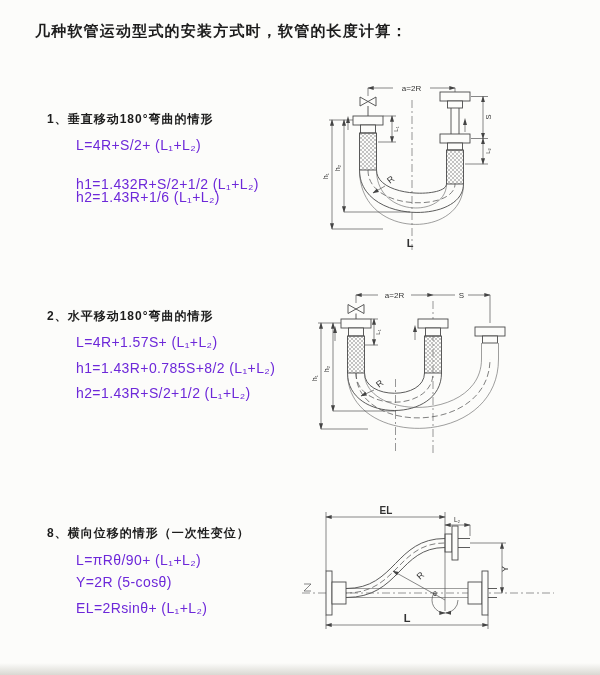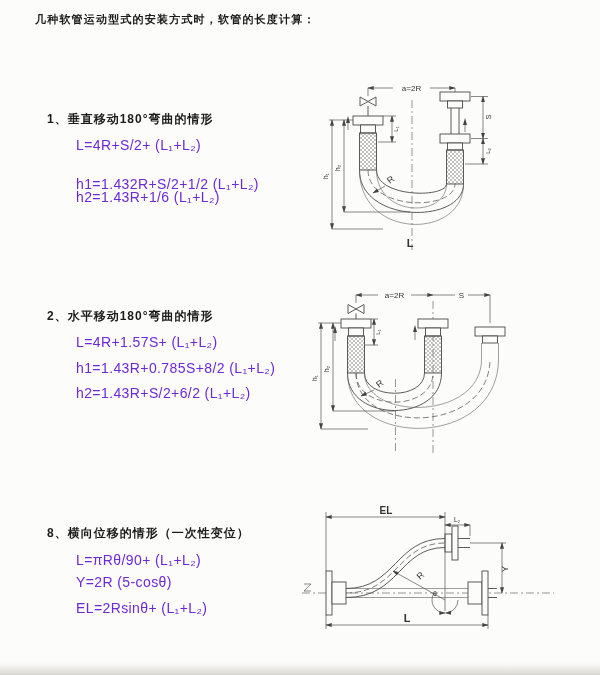--- a/index.html
+++ b/index.html
@@ -1,18 +1,18 @@
 <!DOCTYPE html>
 <html><head>
 <meta charset="utf-8">
 <style>
   html,body{margin:0;padding:0}
   body{width:600px;height:675px;background:#fcfcfa;position:relative;overflow:hidden;
        font-family:"Liberation Sans",sans-serif;color:#1c1c1c}
-  .title{position:absolute;left:35px;top:12px;font-size:11px;font-weight:bold;letter-spacing:1.2px;white-space:nowrap}
+  .title{position:absolute;left:35px;top:22px;font-size:15px;font-weight:bold;letter-spacing:1.2px;white-space:nowrap}
   .heading{position:absolute;left:47px;font-size:12px;font-weight:bold;letter-spacing:1px;white-space:nowrap}
   .formula{position:absolute;left:76px;font-size:14px;color:#6d28d9;letter-spacing:.4px;white-space:nowrap}
   svg{position:absolute}
   svg text{font-family:"Liberation Sans",sans-serif;fill:#333}
   .g{stroke:#4a4a4a;stroke-width:.9;fill:none}
   .gt{stroke:#6a6a6a;stroke-width:.65;fill:none}
   .dim{stroke:#555;stroke-width:.7;fill:none}
   .cl{stroke:#6b6b6b;stroke-width:.7;fill:none;stroke-dasharray:8 3 2 3}
   .hd{stroke:#555;stroke-width:.75;fill:none;stroke-dasharray:6 3}
   .fl{fill:#fcfcfa;stroke:#4a4a4a;stroke-width:.9}
@@ -27,21 +27,21 @@
 <div class="title">几种软管运动型式的安装方式时，软管的长度计算：</div>
 
 <div class="heading" style="top:111px">1、垂直移动180°弯曲的情形</div>
 <div class="formula" style="top:137px">L=4R+S/2+ (L₁+L₂)</div>
 <div class="formula" style="top:176px">h1=1.432R+S/2+1/2 (L₁+L₂)</div>
 <div class="formula" style="top:189px">h2=1.43R+1/6 (L₁+L₂)</div>
 
 <div class="heading" style="top:308px">2、水平移动180°弯曲的情形</div>
 <div class="formula" style="top:334px">L=4R+1.57S+ (L₁+L₂)</div>
 <div class="formula" style="top:360px">h1=1.43R+0.785S+8/2 (L₁+L₂)</div>
-<div class="formula" style="top:385px">h2=1.43R+S/2+6/2 (L₁+L₂)</div>
+<div class="formula" style="top:385px">h2=1.43R+S/2+1/2 (L₁+L₂)</div>
 
 <div class="heading" style="top:525px">8、横向位移的情形（一次性变位）</div>
 <div class="formula" style="top:552px">L=πRθ/90+ (L₁+L₂)</div>
 <div class="formula" style="top:574px">Y=2R (5-cosθ)</div>
 <div class="formula" style="top:600px">EL=2Rsinθ+ (L₁+L₂)</div>
 
 <svg style="left:315px;top:72px" width="230" height="192" viewBox="0 0 230 192">
   <defs>
     <pattern id="bp1" width="4" height="4" patternUnits="userSpaceOnUse">
       <path d="M0,4 L4,0 M0,0 L4,4" stroke="#8a8a8a" stroke-width="0.5"></path>

